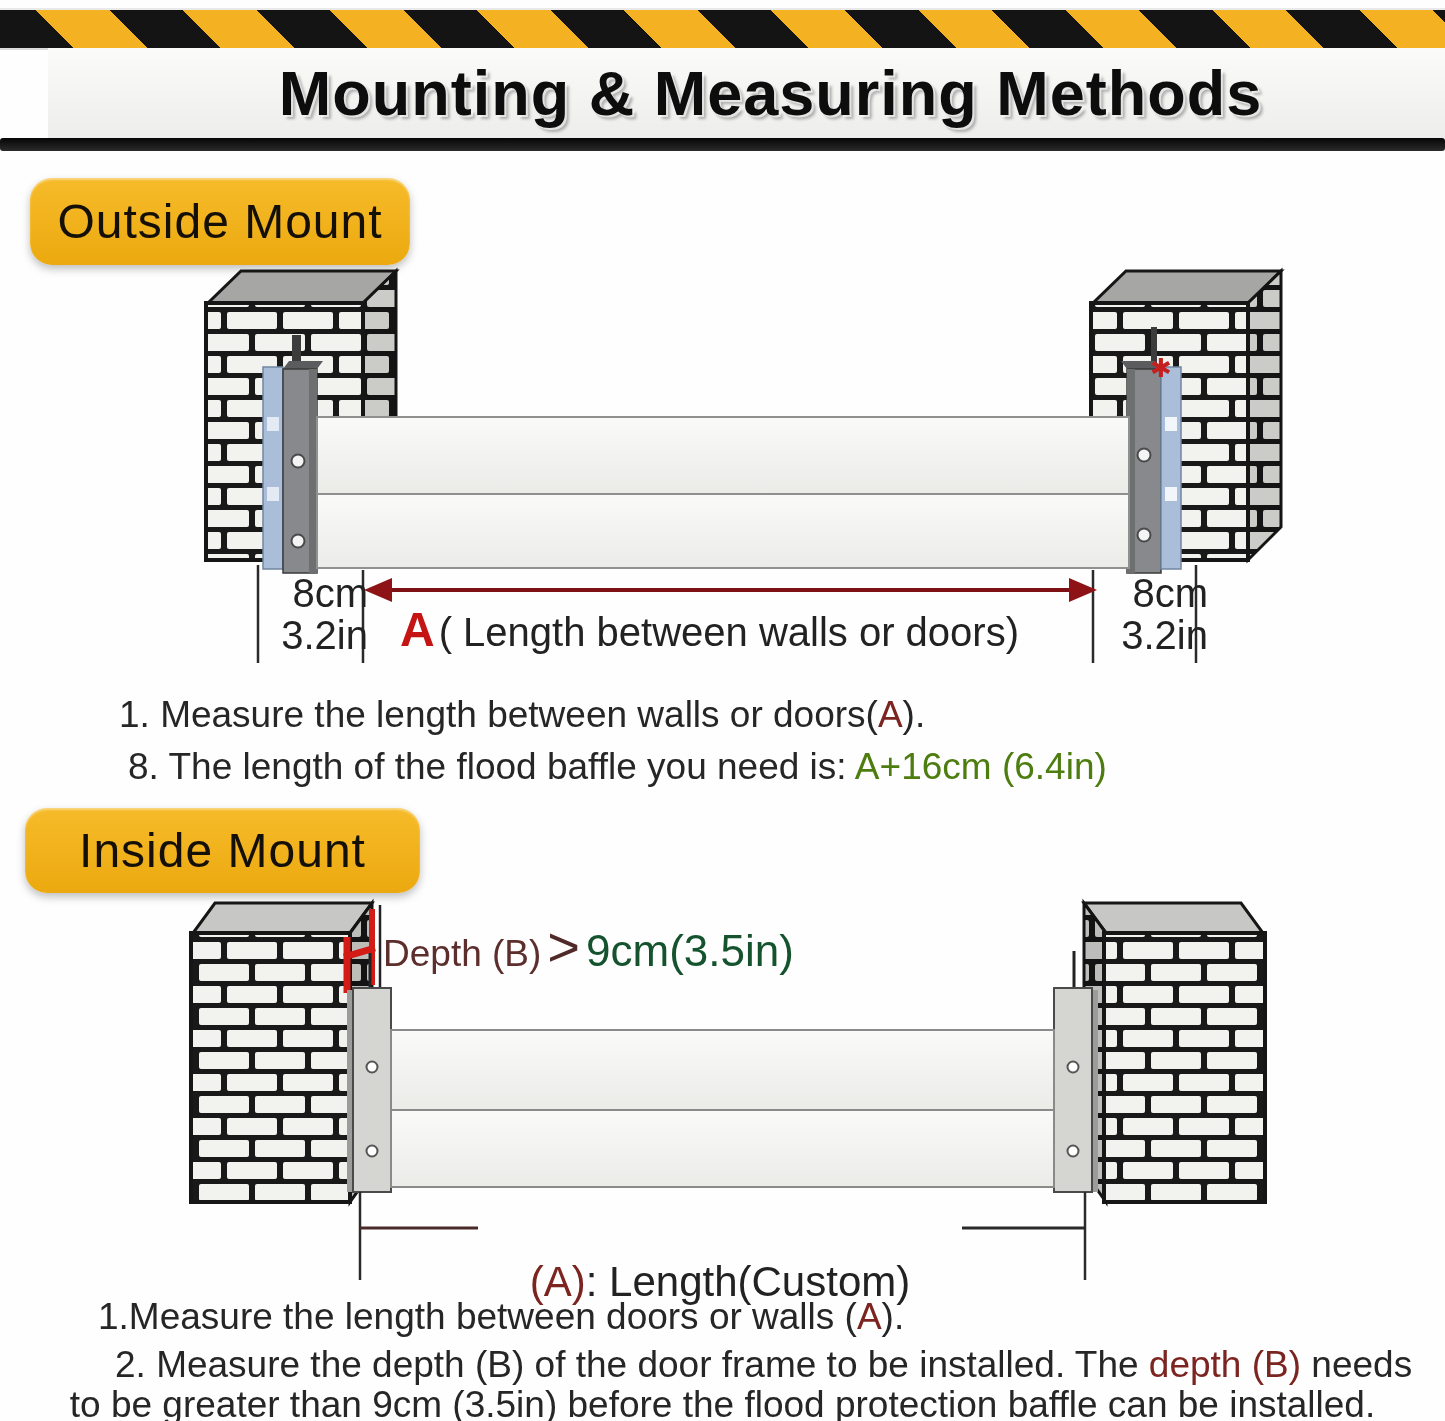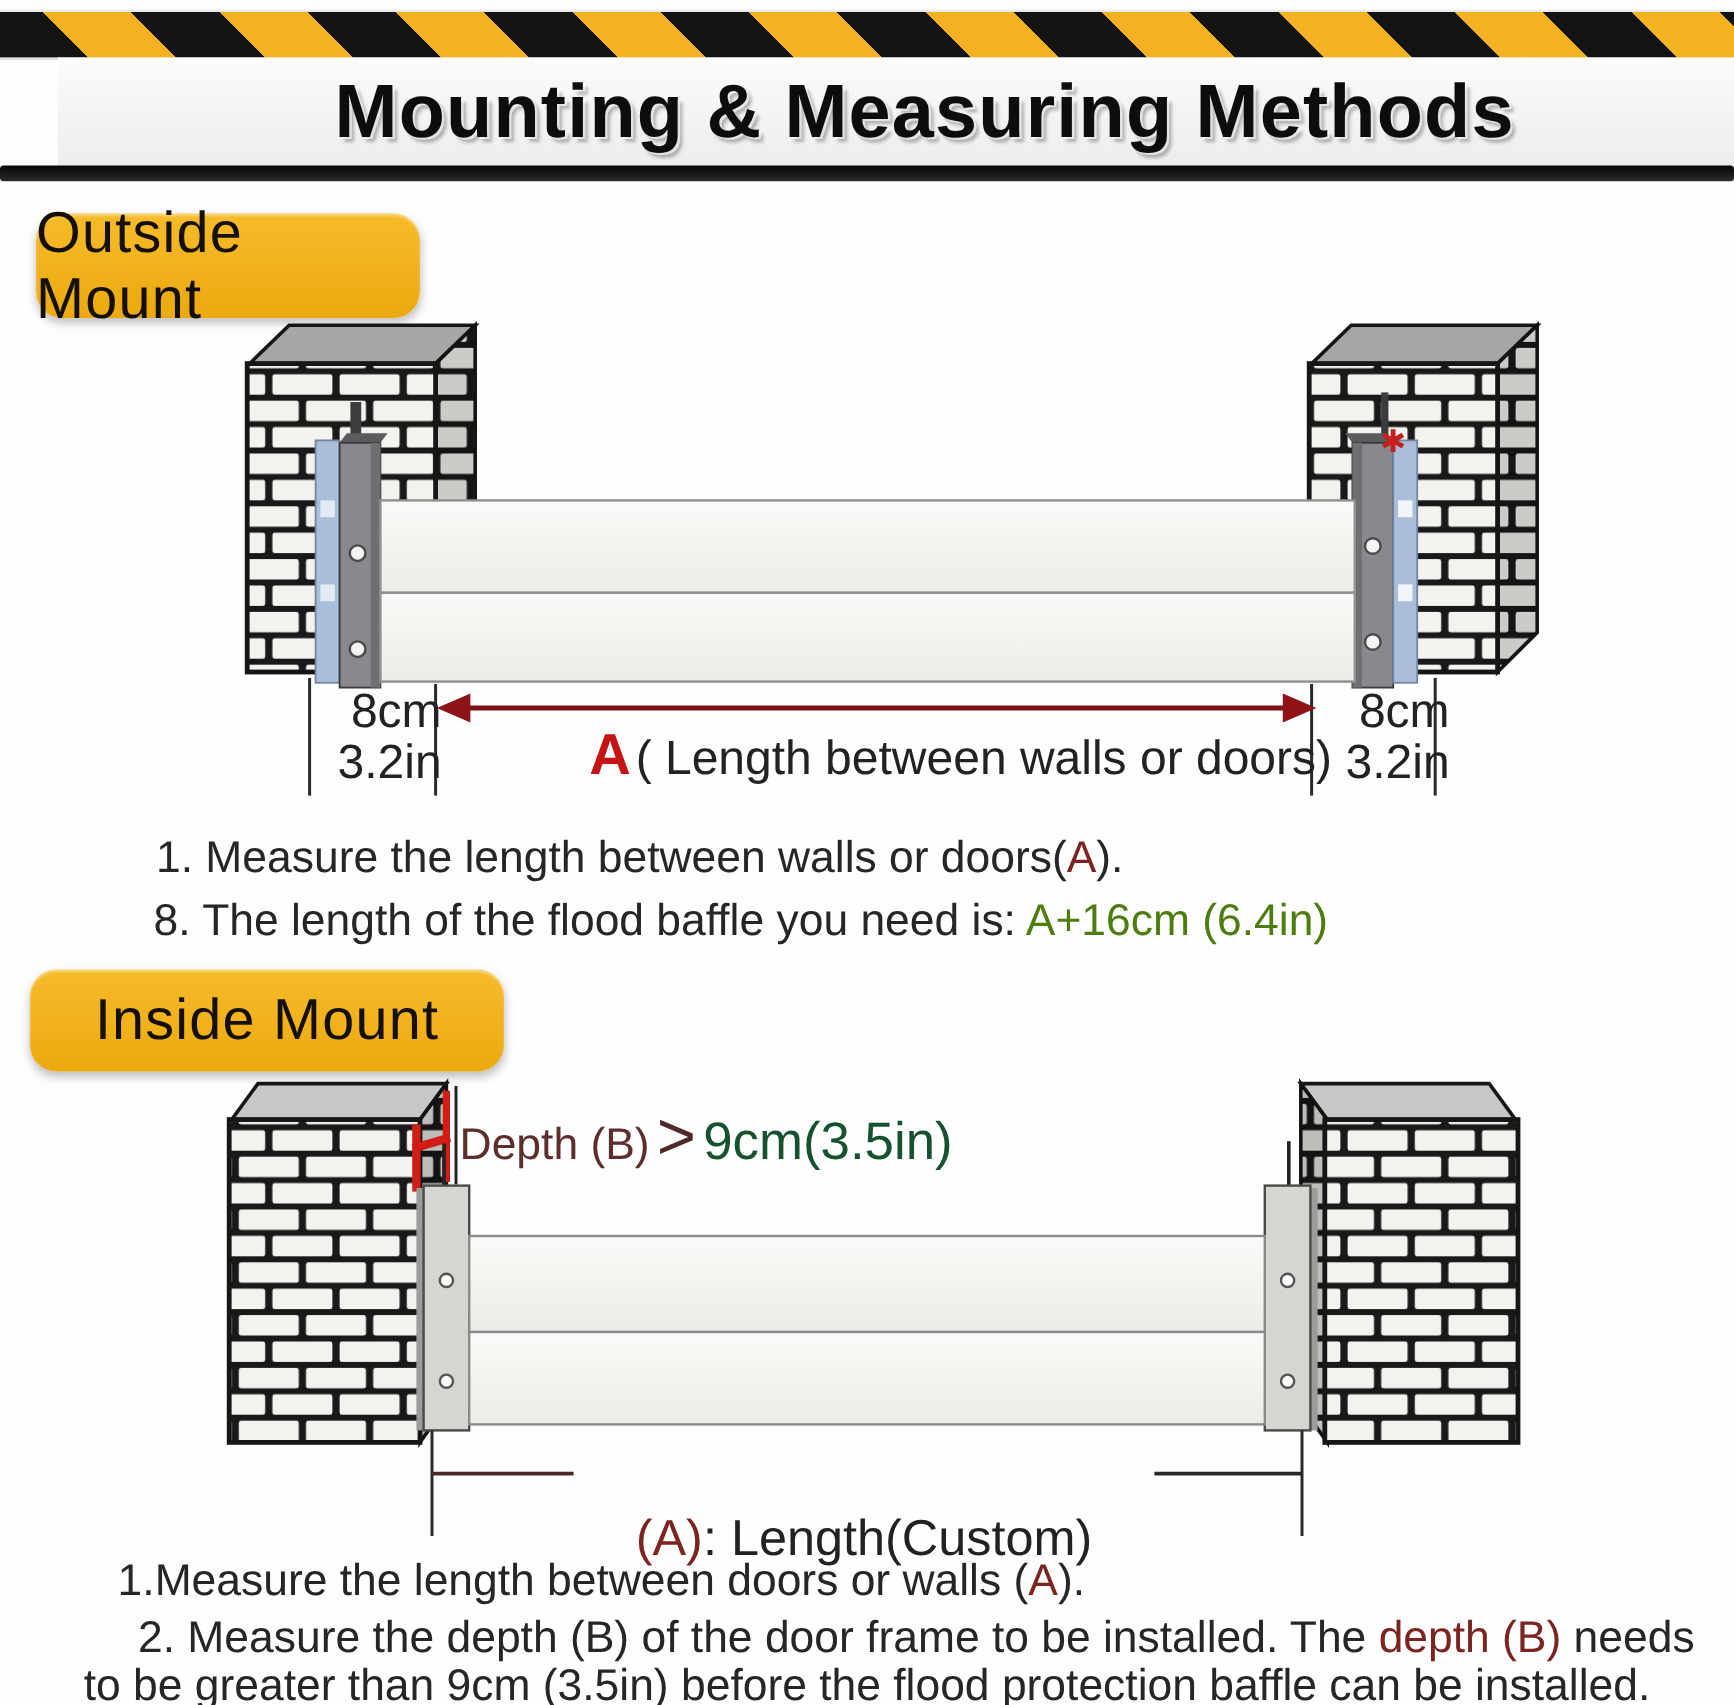--- a/index.html
+++ b/index.html
@@ -17,29 +17,29 @@
   .title-band h1{margin:0;font-size:63px;font-weight:bold;letter-spacing:1px;color:#0d0d0d;
         text-shadow:2px 2px 0 rgba(255,255,255,.65),4px 4px 3px rgba(0,0,0,.28);}
   .black-bar{top:138px;left:0;width:1445px;height:13px;
         background:linear-gradient(#060606,#2b2b2b);border-radius:3px;}
 
   
   .badge{background:linear-gradient(#f6bb2a,#eca90f);border-radius:22px;
         box-shadow:0 4px 8px rgba(0,0,0,.25), inset 0 2px 2px rgba(255,255,255,.4);
         display:flex;align-items:center;justify-content:center;
         font-size:48px;color:#141008;letter-spacing:1px;}
-  .badge-outside{left:30px;top:178px;width:320px;height:87px;}
+  .badge-outside{left:30px;top:178px;width:380px;height:87px;}
   .badge-inside{left:25px;top:808px;width:395px;height:85px;}
 
   
   .dim{font-size:40px;line-height:42px;text-align:right;color:#222;}
   .dim-left-out{left:248px;top:572px;width:120px;}
   .dim-right-out{left:1098px;top:572px;width:110px;}
 
-  .span-label-out{left:420px;top:602px;width:690px;text-align:right;font-size:40px;color:#222;white-space:nowrap;}
+  .span-label-out{left:400px;top:602px;width:690px;text-align:left;font-size:40px;color:#222;white-space:nowrap;}
   .span-label-out .big-a{color:#c41414;font-weight:bold;font-size:48px;padding-right:4px;}
 
   .step{font-size:37px;color:#262626;white-space:nowrap;}
   .maroon{color:#7b2420;}
   .darkred{color:#4d7c0f;}
 
   .depth-label{left:383px;top:914px;display:flex;align-items:baseline;white-space:nowrap;}
   .depth-label .d1{font-size:37px;color:#5c2e2c;}
   .depth-label .d2{font-size:56px;color:#4f2a28;margin:0 6px;}
   .depth-label .d3{font-size:44px;color:#14532d;}
@@ -137,21 +137,21 @@
     <div>3.2in</div>
   </div>
   <div class="abs dim dim-right-out">
     <div>8cm</div>
     <div>3.2in</div>
   </div>
   <div class="abs span-label-out">
     <span class="big-a">A</span><span>( Length between walls or doors)</span>
   </div>
 
-  <div class="abs step" style="left:130px;top:694px">
+  <div class="abs step" style="left:119px;top:694px">
     <span>1. Measure the length between walls or doors(</span><span class="maroon">A</span><span>).</span>
   </div>
   <div class="abs step" style="left:128px;top:746px">
     <span>8. The length of the flood baffle you need is: </span><span class="darkred">A+16cm (6.4in)</span>
   </div>
 
   <div class="abs badge badge-inside">Inside Mount</div>
 
   <div class="abs depth-label">
     <span class="d1">Depth (B) </span>

